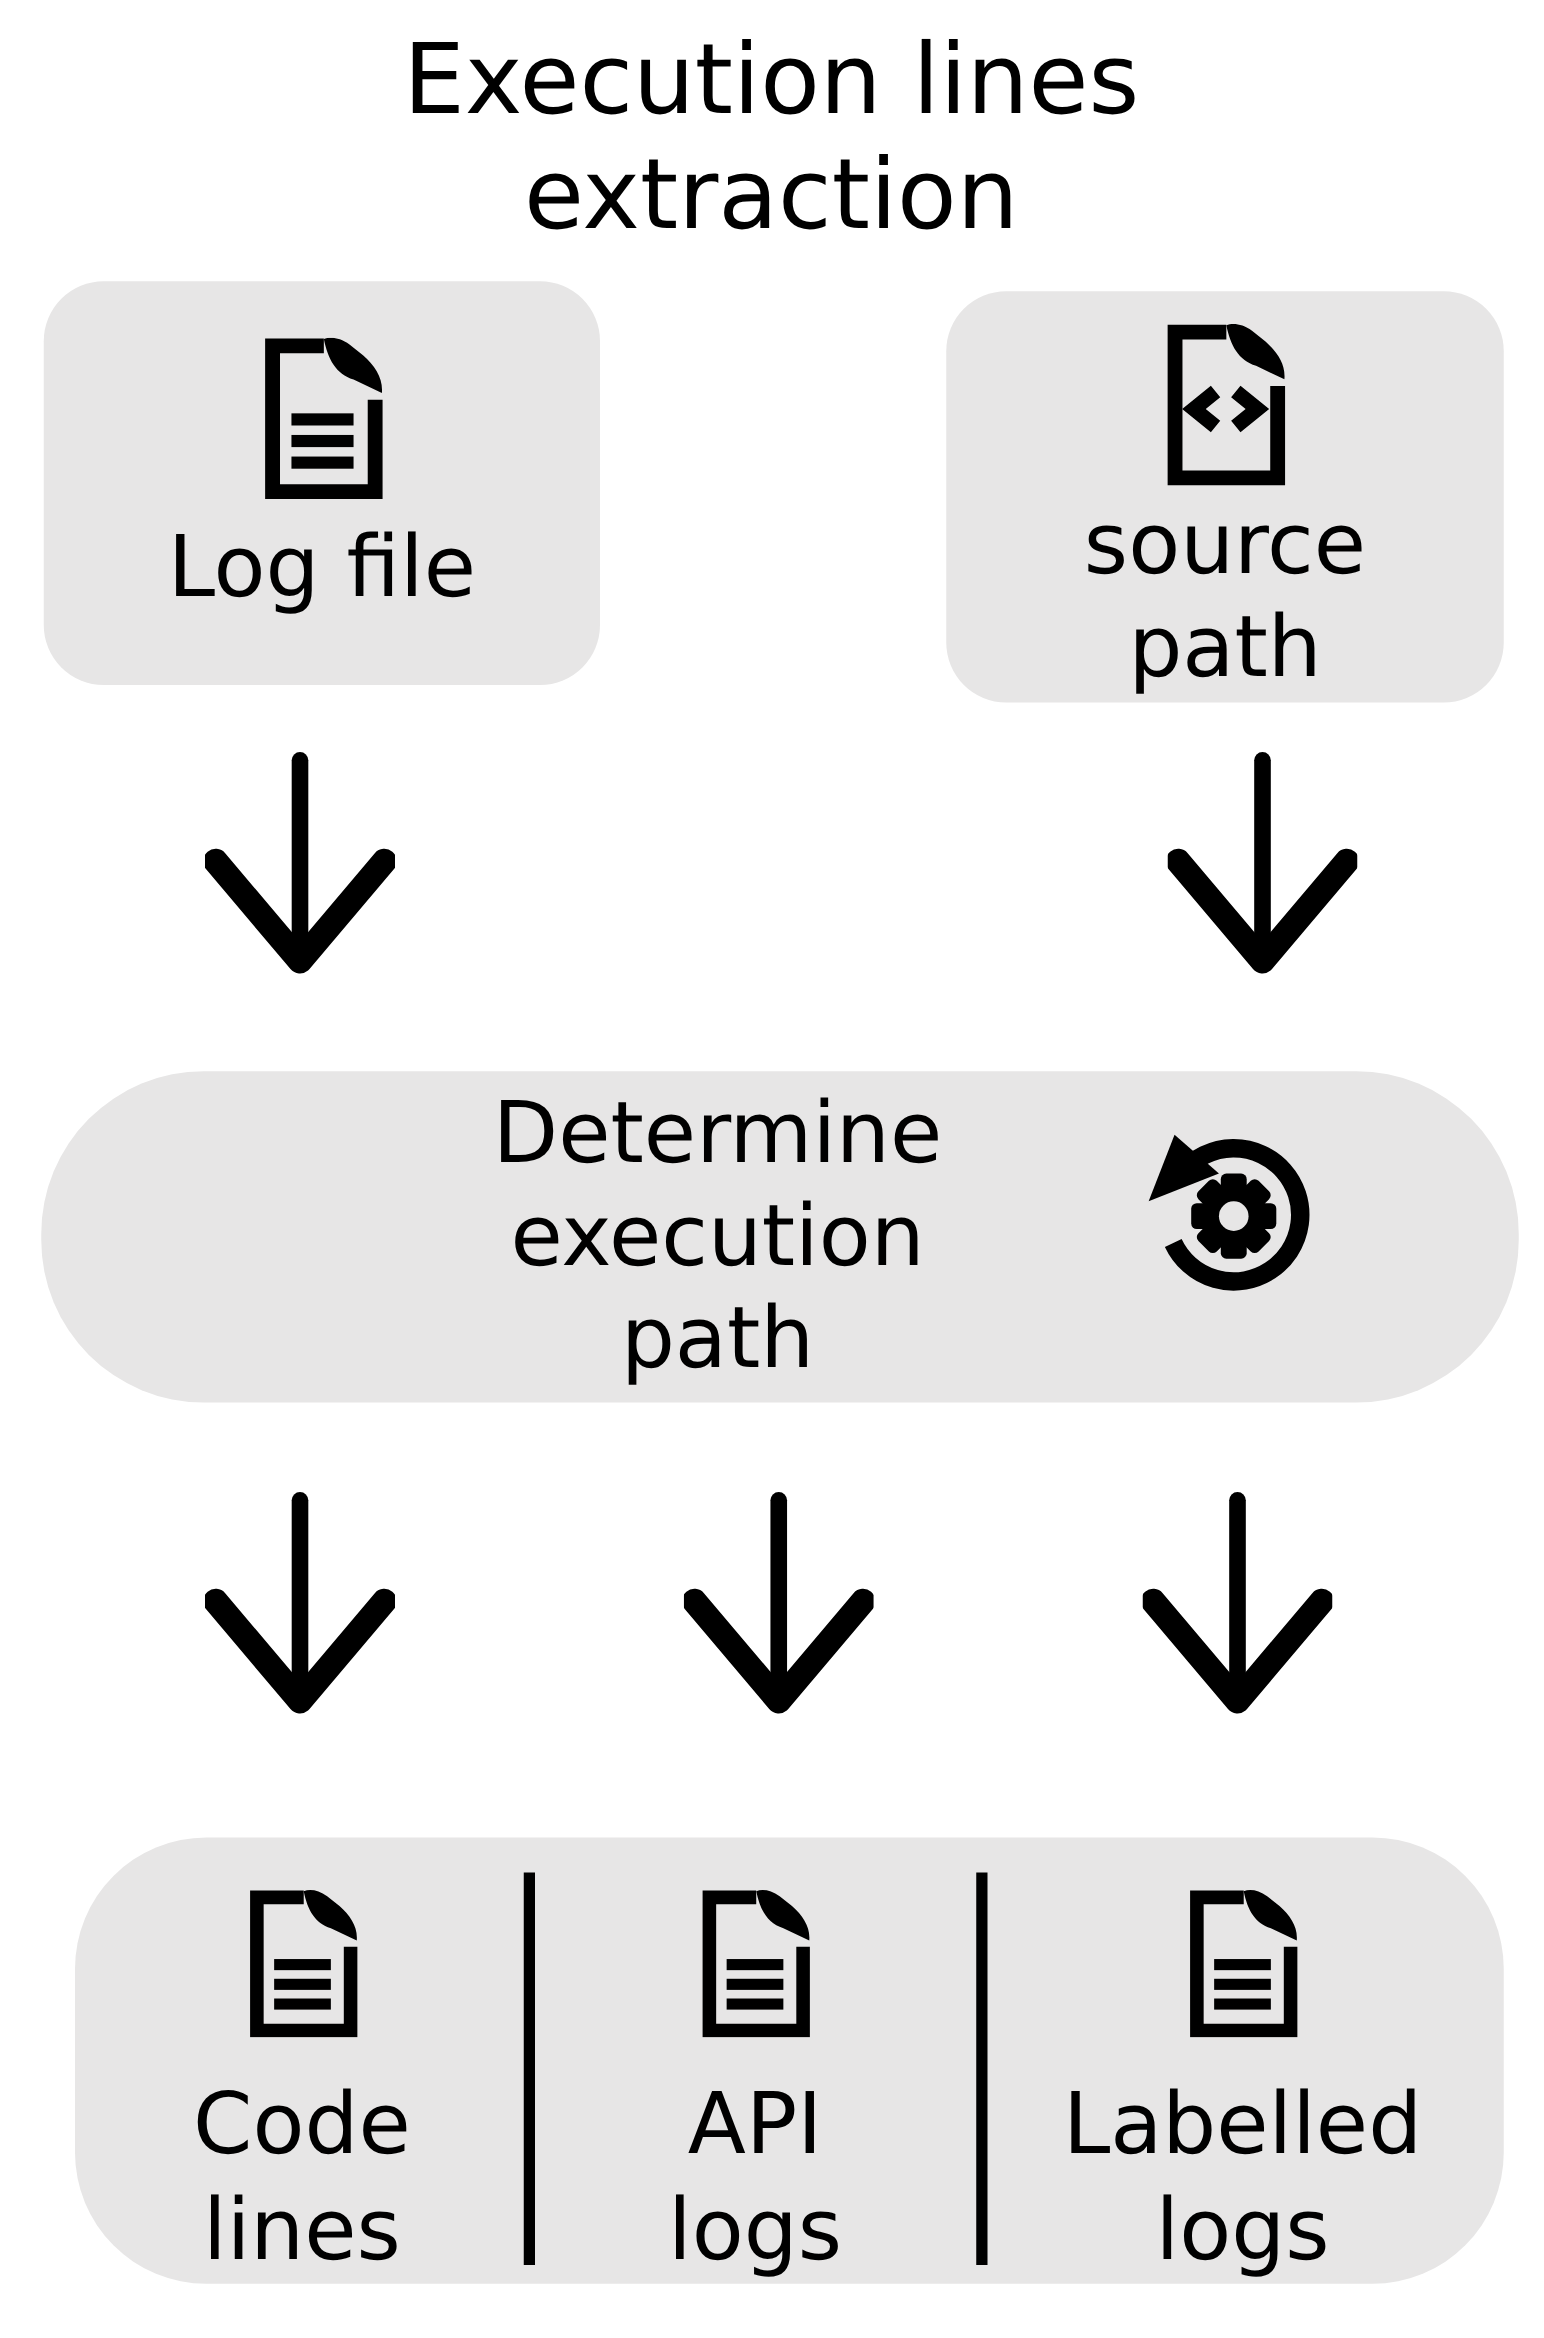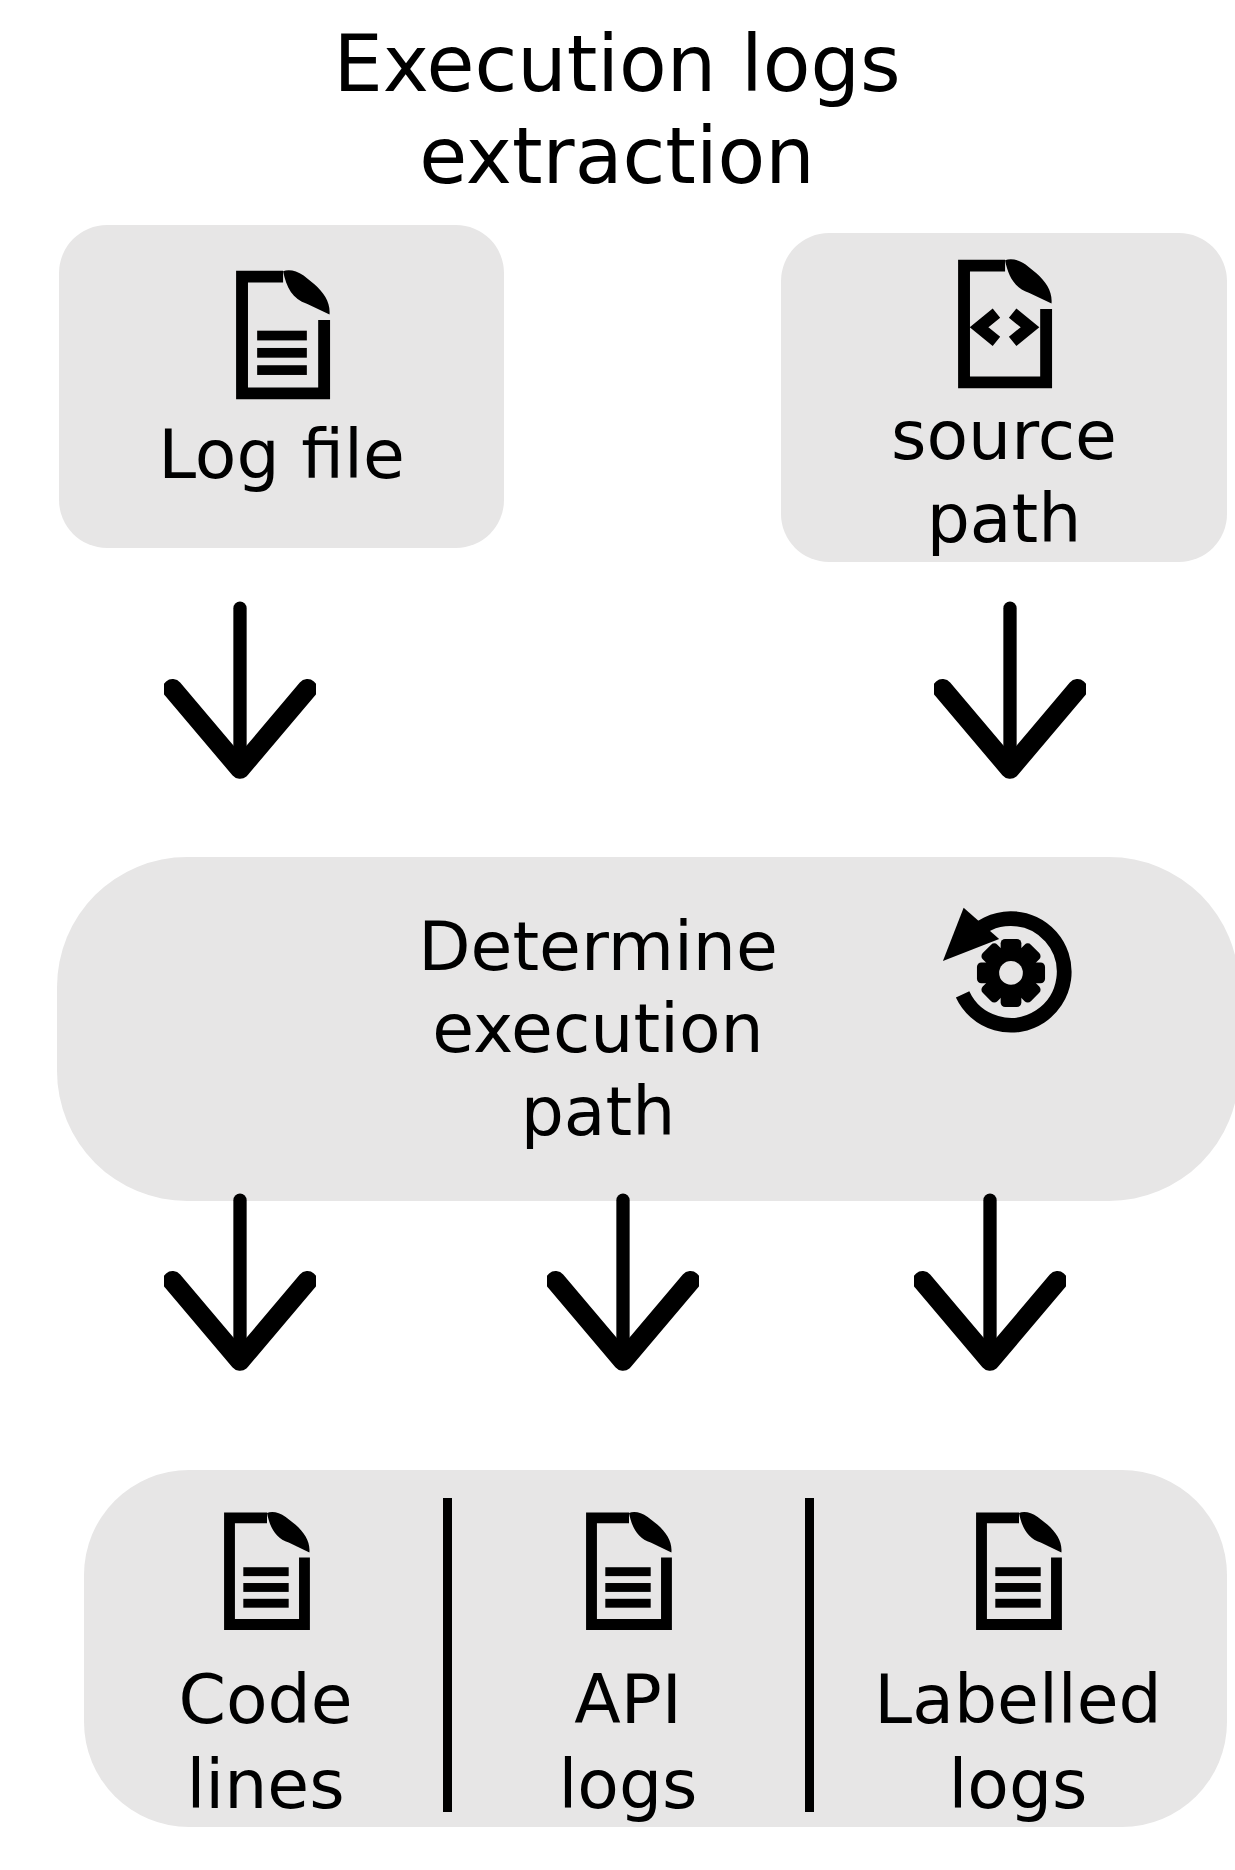--- a/index.html
+++ b/index.html
@@ -18,25 +18,24 @@
     font-size:78px;
     line-height:1.18;
     color:#000;
   }
   .node{
     position:absolute;
     background:#e7e6e6;
     display:flex;
     flex-direction:column;
     align-items:center;
-    margin-left:24px;
   }
   #log-box{left:35px;top:225px;width:445px;height:323px;border-radius:48px;padding-top:45px;box-sizing:border-box;}
   #src-box{left:757px;top:233px;width:446px;height:329px;border-radius:48px;padding-top:26px;box-sizing:border-box;}
-  #mid-box{left:33px;top:857px;width:1182px;height:344px;border-radius:130px;}
+  #mid-box{left:33px;top:857px;width:1182px;height:265px;border-radius:130px;}
   #out-box{left:60px;top:1470px;width:1143px;height:357px;border-radius:105px;flex-direction:row;align-items:flex-start;}
   .doc-icon{width:108px;height:130px;display:block;}
   .node-label{
     font-size:68px;
     line-height:1.22;
     text-align:center;
     margin-top:14px;
   }
   #src-box .node-label{width:300px;margin-top:6px;}
   .mid-label{
@@ -111,21 +110,21 @@
     </symbol>
     <symbol id="sym-arrow-down" viewBox="0 0 160 190">
       <line x1="80" y1="10" x2="80" y2="168" stroke="#000" stroke-width="14" stroke-linecap="round"></line>
       <path d="M9 95 L80 179 L151 95" fill="none" stroke="#000" stroke-width="21" stroke-linecap="round" stroke-linejoin="round"></path>
     </symbol>
   </defs>
 </svg>
 
 <div id="canvas">
 
-  <div class="title">Execution logs extraction</div>
+  <div class="title">Execution lines extraction</div>
 
   <div class="node" id="log-box">
     <svg class="doc-icon">
         <use href="#sym-doc-text"></use>
       </svg>
     <div class="node-label">Log file</div>
   </div>
 
   <div class="node" id="src-box">
     <svg class="doc-icon">

